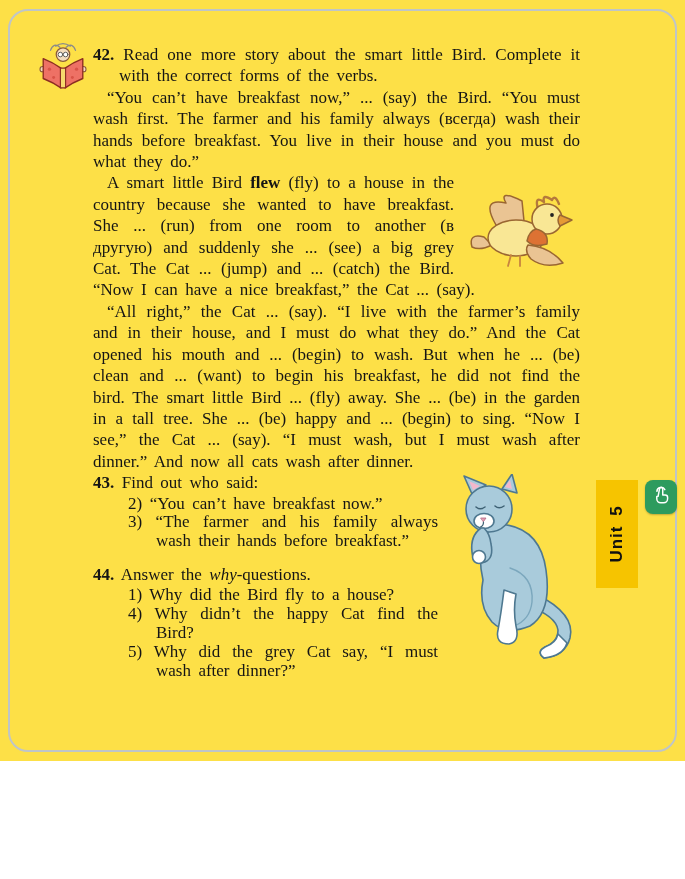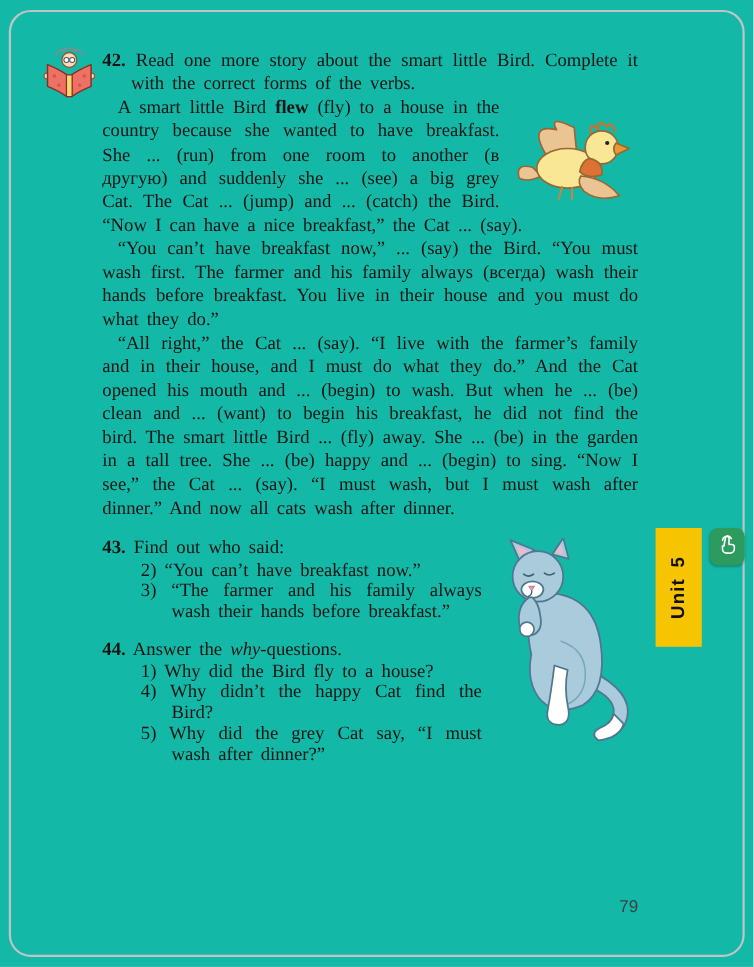--- a/index.html
+++ b/index.html
@@ -1,37 +1,37 @@
 <!DOCTYPE html>
 <html><head>
 <meta charset="utf-8">
 <style>
   html,body { margin:0; padding:0; background:#fff; }
   .page {
-    position:relative; width:685px; height:879px; background:#14b8a6;
+    position:relative; width:685px; height:761px; background:#fde047;
     font-family:"Liberation Serif", serif; color:#151515; overflow:hidden;
   }
   .frame {
     position:absolute; left:8px; top:9px; right:8px; bottom:9px;
     border:2px solid #bfc5c7; border-radius:20px; pointer-events:none;
   }
   .content { position:absolute; left:93px; top:44px; width:487px; }
 
   p { margin:0; text-align:justify; font-size:17px; line-height:21.4px; word-spacing:3.2px; }
   .ex-head { padding-left:26px; text-indent:-26px; }
   .ex-num { font-weight:bold; }
   .story { text-indent:14px; }
   .ital { font-style:italic; }
 
   .bird-float { float:right; width:118px; height:100px; margin:0 0 2px 8px; text-indent:0; }
   .bird-float svg { margin-top:13px; }
   .cat-float { float:right; width:132px; height:188px; margin:2px 0 2px 10px; }
 
   .ex-block { margin:0; }
-  .ex43 { margin-top:15px; }
+  .ex43 { }
   .ex44 { margin-top:13px; }
   .qlist { margin-left:35px; margin-top:1px; }
   .qitem { padding-left:28px; text-indent:-28px; line-height:18.8px; }
 
   .read-icon { position:absolute; left:39px; top:41px; width:48px; height:50px; }
 
   .unit-tab {
     position:absolute; left:596px; top:480px; width:42px; height:108px;
     background:#f6c400;
   }
@@ -76,36 +76,36 @@
         <circle cx="32" cy="35" r="1.4" fill="#d85348"></circle>
       </g>
     </svg>
   </div>
 
   <div class="content">
 
     <section class="ex-block ex42">
       <p class="ex-head"><span class="ex-num">42.</span> <span>Read one more story about the smart little Bird. Complete it with the correct forms of the verbs.</span></p>
 
+      <p class="story">“You can’t have breakfast now,” ... (say) the Bird. “You must wash first. The farmer and his family always (всегда) wash their hands before breakfast. You live in their house and you must do what they do.”</p>
+
       <p class="story"><span class="bird-float"><svg width="114" height="86" viewBox="0 0 110 86">
         <g stroke="#9a6632" stroke-width="1.5" stroke-linejoin="round" stroke-linecap="round">
           <path d="M32 40 Q16 12 42 18 Q34 4 58 16 L60 36 Q44 46 32 40 Z" fill="#eac493"></path>
           <path d="M20 52 Q4 48 8 62 Q16 66 28 60 Z" fill="#eac493"></path>
           <ellipse cx="52" cy="53" rx="28" ry="18" fill="#f9e795"></ellipse>
           <path d="M74 24 Q70 10 80 17 Q78 8 88 15 Q91 9 95 19" fill="none" stroke="#b5793c" stroke-width="2.4"></path>
           <circle cx="83" cy="34" r="15" fill="#f9e795"></circle>
           <path d="M96 30 L108 35 L96 41 Q92 35 96 30 Z" fill="#e59a35"></path>
           <circle cx="88" cy="30" r="1.9" fill="#222" stroke="none"></circle>
           <path d="M72 44 Q85 47 83 59 Q70 63 63 56 Q65 46 72 44 Z" fill="#dd7233"></path>
           <path d="M64 60 Q86 62 99 78 Q80 84 67 74 Q60 66 64 60 Z" fill="#eac493"></path>
           <path d="M47 70 L44 81 M56 71 L56 81" fill="none" stroke="#c8853f" stroke-width="1.8"></path>
         </g>
       </svg></span><span>A smart little Bird </span><b>flew</b><span> (fly) to a house in the country because she wanted to have breakfast. She ... (run) from one room to another (в другую) and suddenly she ... (see) a big grey Cat. The Cat ... (jump) and ... (catch) the Bird. “Now I can have a nice breakfast,” the Cat ... (say).</span></p>
-
-      <p class="story">“You can’t have breakfast now,” ... (say) the Bird. “You must wash first. The farmer and his family always (всегда) wash their hands before breakfast. You live in their house and you must do what they do.”</p>
       <p class="story">“All right,” the Cat ... (say). “I live with the farmer’s family and in their house, and I must do what they do.” And the Cat opened his mouth and ... (begin) to wash. But when he ... (be) clean and ... (want) to begin his breakfast, he did not find the bird. The smart little Bird ... (fly) away. She ... (be) in the garden in a tall tree. She ... (be) happy and ... (begin) to sing. “Now I see,” the Cat ... (say). “I must wash, but I must wash after dinner.” And now all cats wash after dinner.</p>
     </section>
 
     <section class="ex-block ex43">
       <div class="cat-float">
         <svg width="132" height="188" viewBox="0 0 132 188">
           <g stroke="#4e7890" stroke-width="1.6" stroke-linejoin="round" stroke-linecap="round">
             <path d="M88 120 Q128 140 122 164 Q117 182 96 184 Q88 178 97 173 Q110 168 110 156 Q108 142 80 132 Z" fill="#a9cbdb"></path>
             <path d="M96 184 Q88 178 97 173 Q108 169 110 160 L119 169 Q115 182 96 184 Z" fill="#ffffff"></path>
             <path d="M50 50 Q92 52 98 96 Q104 138 82 152 Q58 162 44 148 Q30 132 35 106 Q28 76 40 58 Z" fill="#a9cbdb"></path>

